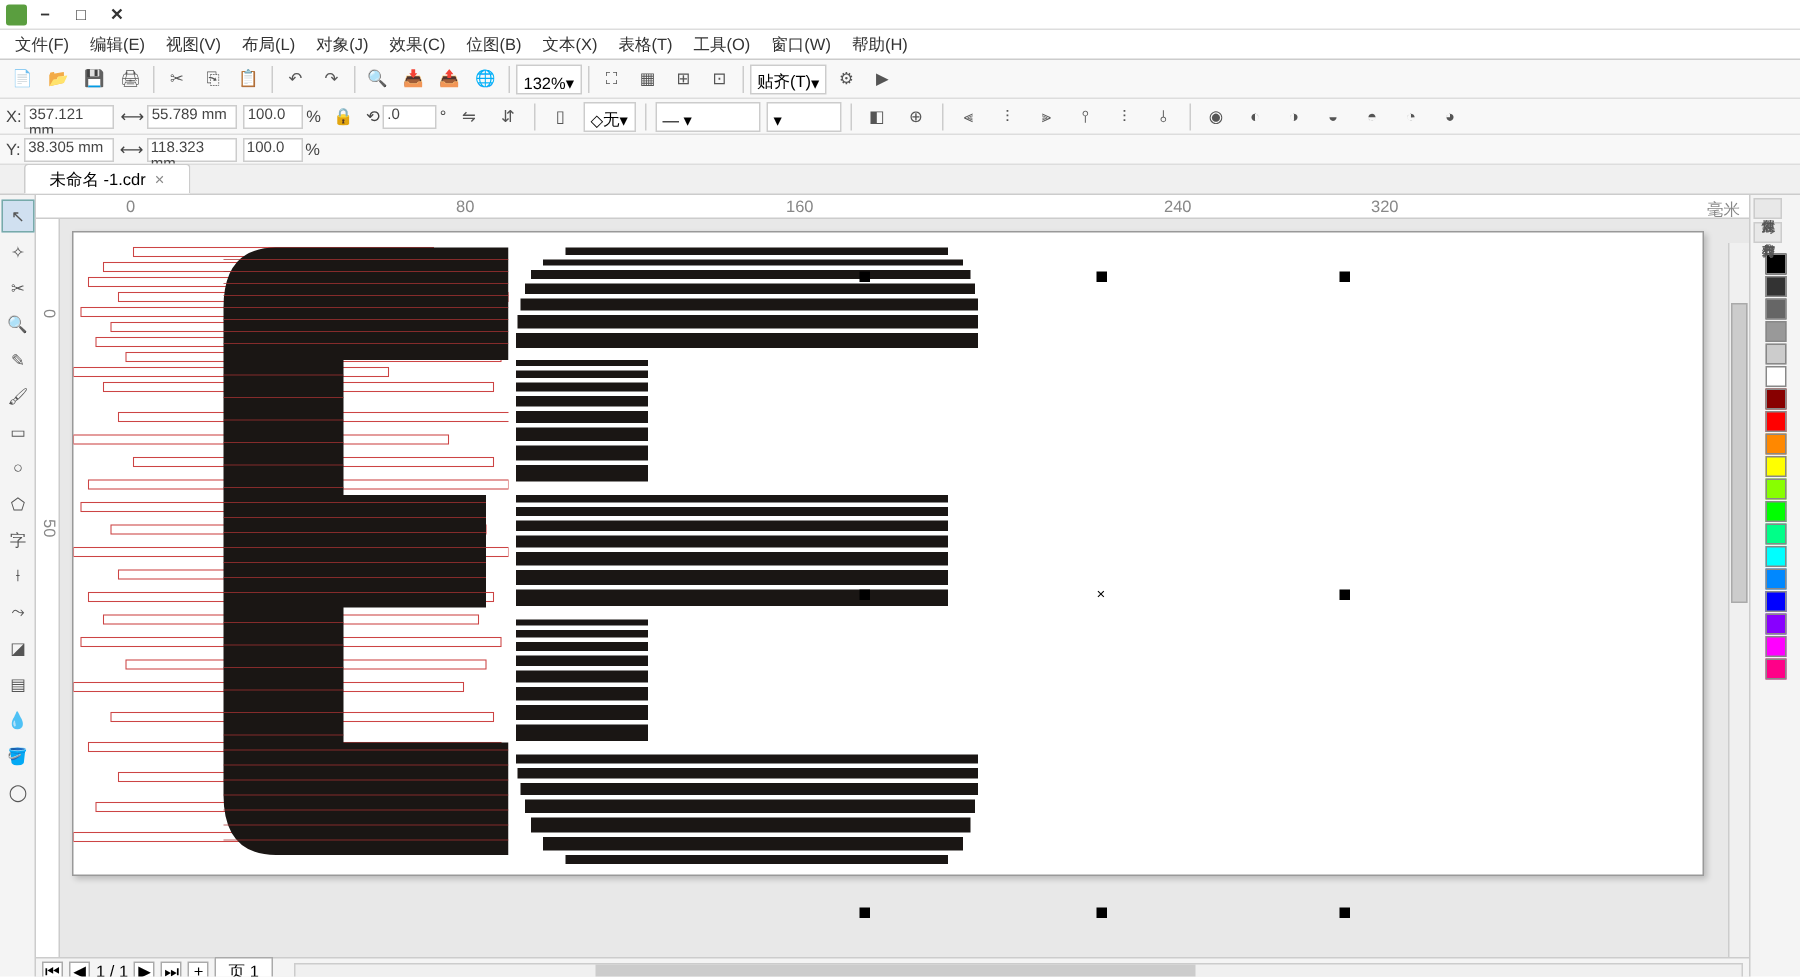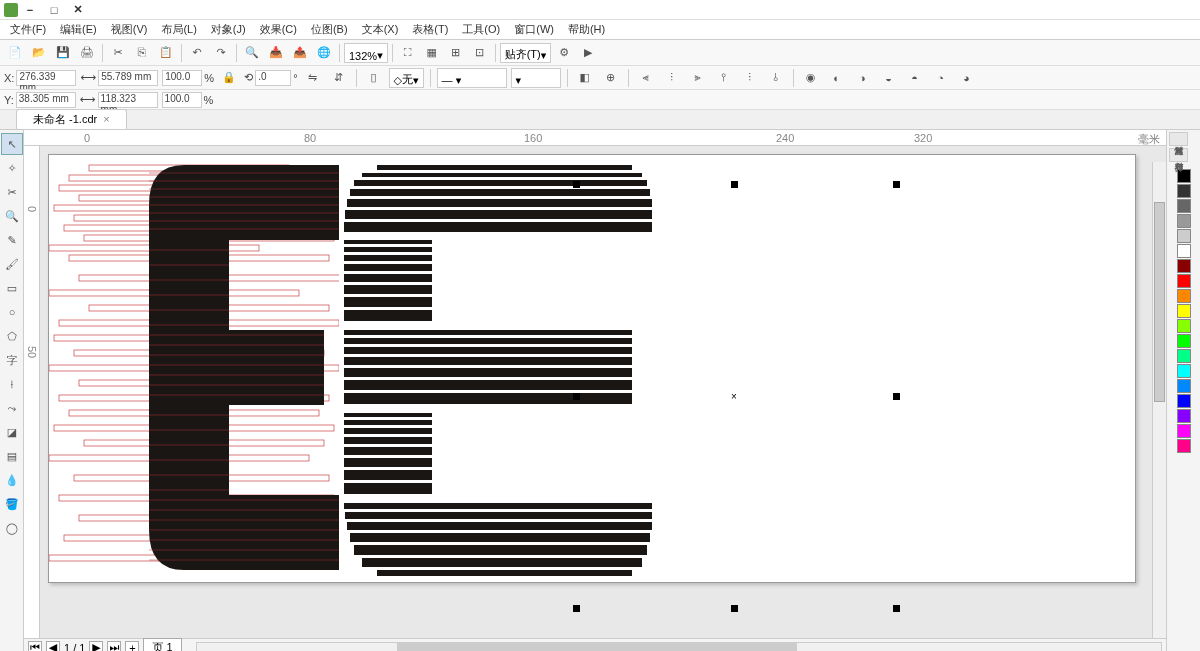--- a/index.html
+++ b/index.html
@@ -102,21 +102,21 @@
   <div class="tbtn">⊡</div>
   <div class="tsep"></div>
   <div class="zoom-box"><span>贴齐(T)</span> ▾</div>
   <div class="tbtn">⚙</div>
   <div class="tbtn">▶</div>
 </div>
 
 <div class="proprow">
   <div class="prop-group">
       <span>X:</span>
-      <span class="prop-input">276.339 mm</span>
+      <span class="prop-input">357.121 mm</span>
     </div>
   <div class="prop-group">
       <span>⟷</span>
       <span class="prop-input">55.789 mm</span>
     </div>
   <div class="prop-group">
       <span class="prop-input" style="width:40px">100.0</span>
       <span>%</span>
     </div>
   <div class="tbtn">🔒</div>

